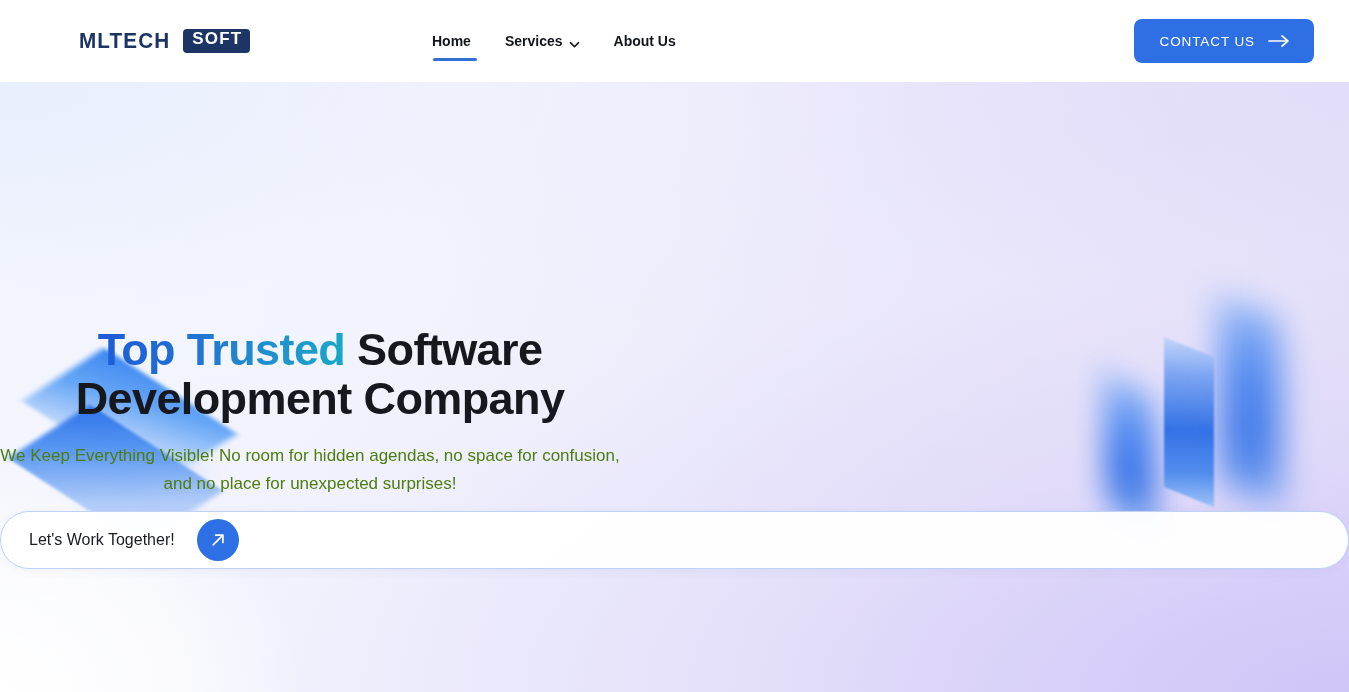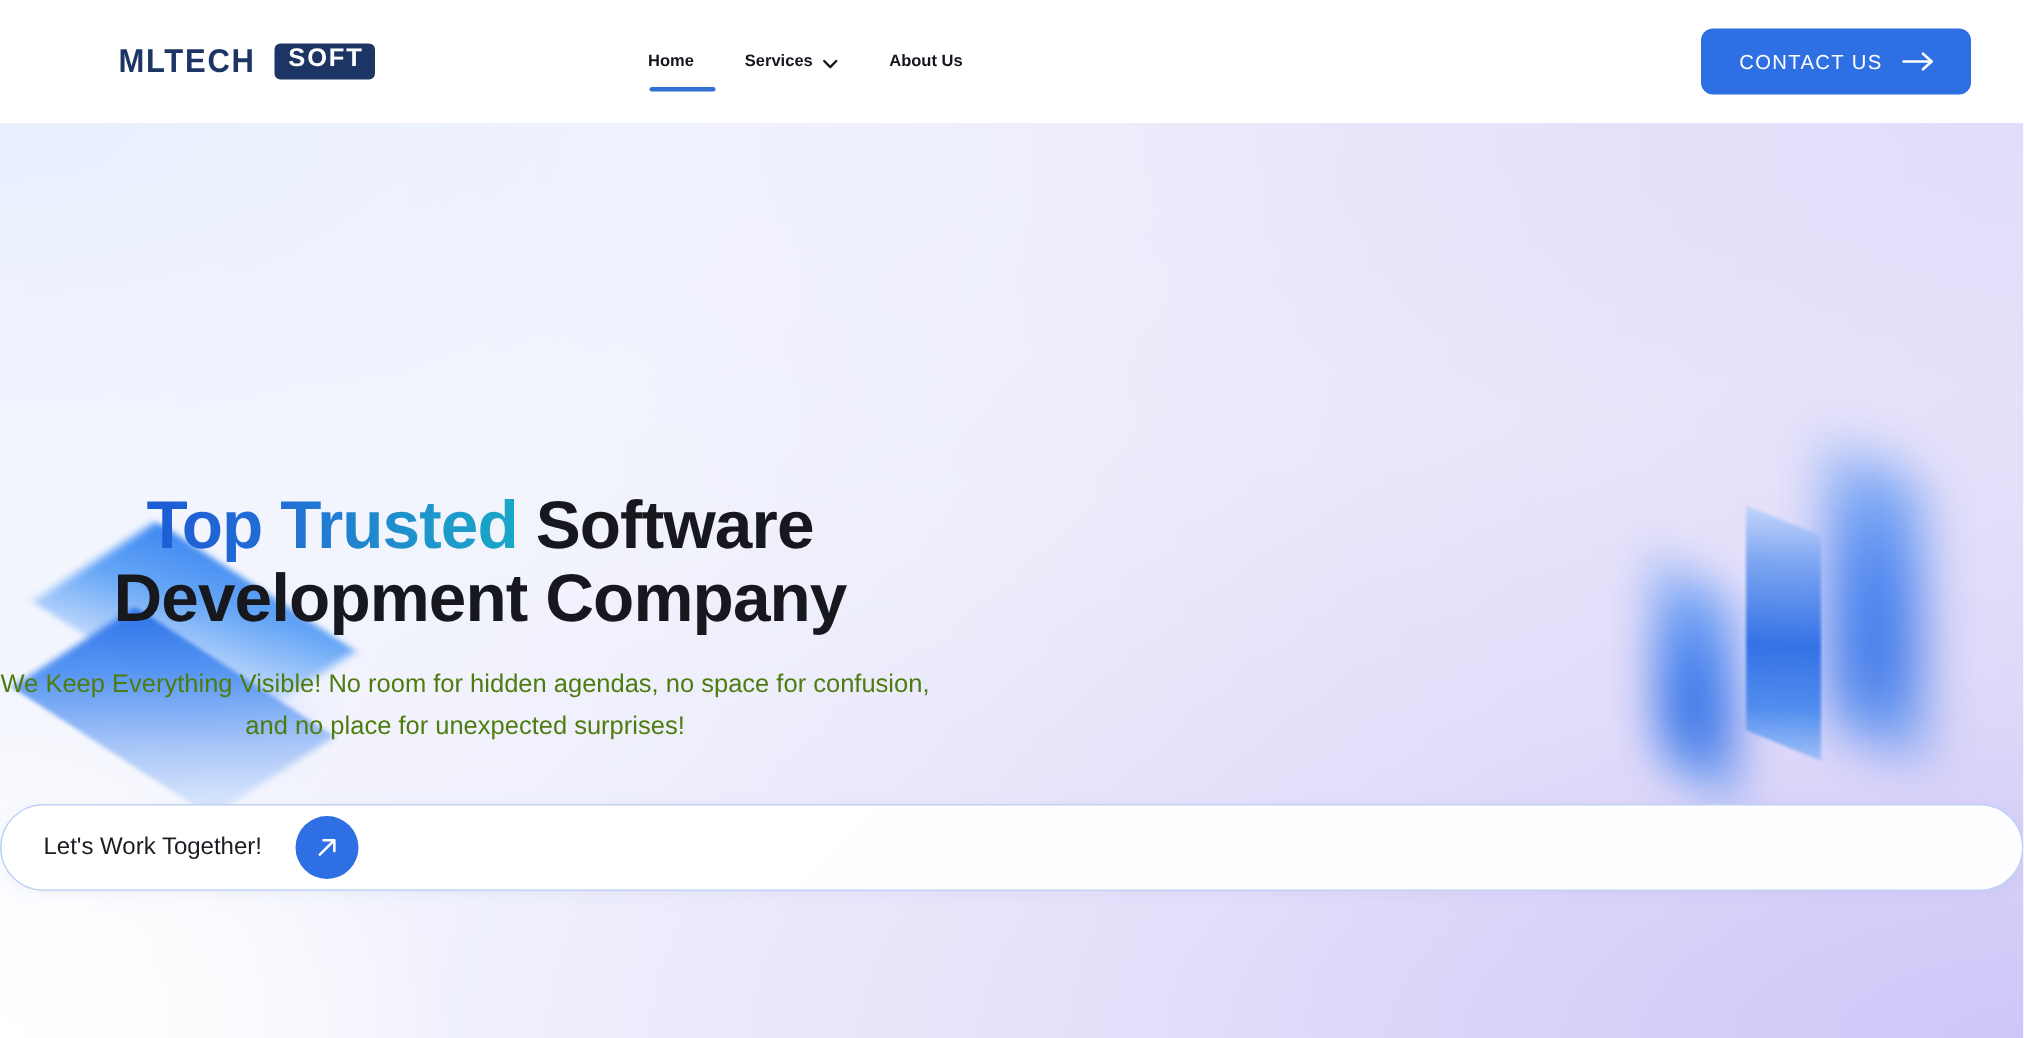--- a/index.html
+++ b/index.html
@@ -104,21 +104,21 @@
     height: 82px;
     display: flex;
     align-items: center;
     gap: 0;
   }
   .nav-item {
     position: relative;
     display: flex;
     align-items: center;
     gap: 6px;
-    font-size: 11px;
+    font-size: 14px;
     font-weight: 700;
     color: #12151c;
     cursor: pointer;
     height: 80px;
     padding: 0 0;
     margin-right: 34px;
     text-decoration: none;
     white-space: nowrap;
     text-align: right;
   }
@@ -281,21 +281,21 @@
     margin-top: 19px;
     width: 620px;
     text-align: center;
     font-size: 17px;
     line-height: 28px;
     color: #4d7c0f;
     font-weight: 400;
   }
 
   .cta {
-    margin-top: 38px;
+    margin-top: 13px;
     display: flex;
     align-items: center;
     gap: 0;
     height: 58px;
     padding: 0 5px 0 28px;
     background: rgba(255,255,255,0.96);
     border: 1.4px solid #bdd2f4;
     border-radius: 40px;
     cursor: pointer;
     box-shadow: 0 2px 10px rgba(90,120,190,0.07);

